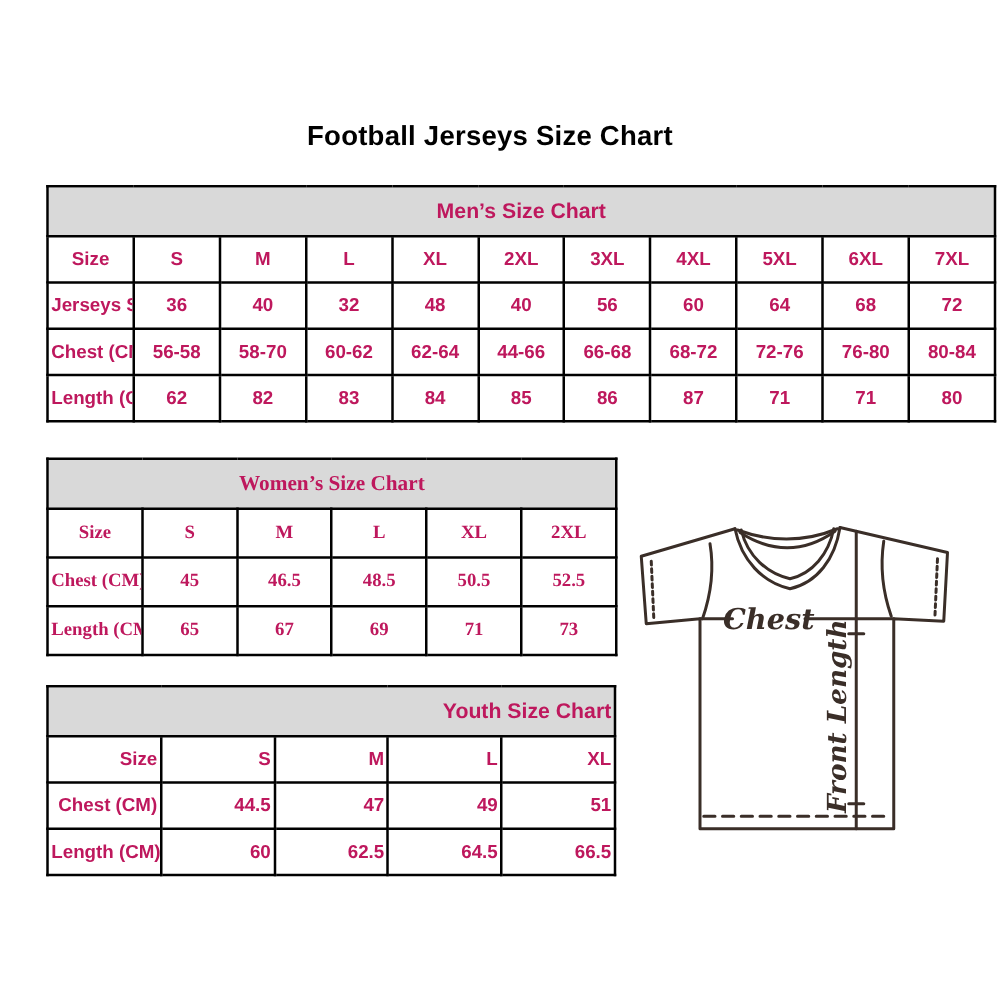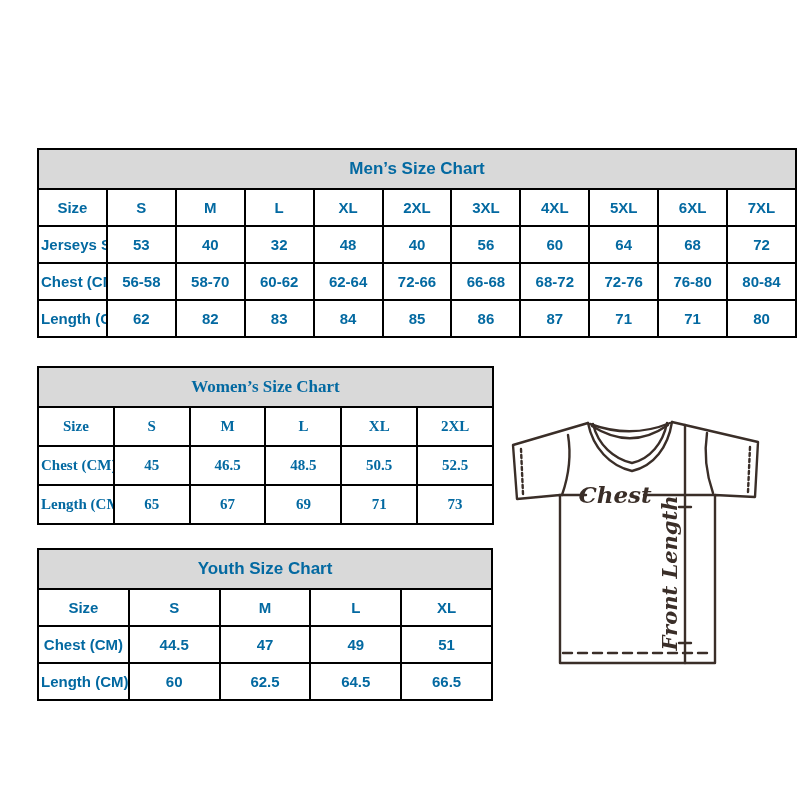--- a/index.html
+++ b/index.html
@@ -20,41 +20,41 @@
     font-size:22px;
     font-weight:bold;
     letter-spacing:0.2px;
   }
   table.size-table {
     position:absolute;
     border-collapse:collapse;
     table-layout:fixed;
     font-weight:bold;
     text-align:center;
-    color:#0369a1;
+    color:#be185d;
   }
   table.size-table th, table.size-table td {
     border:2px solid #000;
     padding:0 2px;
     overflow:hidden;
     white-space:nowrap;
   }
   th.section-header {
     background:#d9d9d9;
     font-size:17px;
     height:38px;
   }
   table.size-table td { font-size:15px; }
   table.men  { left:37px; top:148px; width:760px; }
   table.men  td { height:35px; }
   table.men  td:first-child { width:112px; }
   table.women { left:37px; top:366px; width:457px;font-family:Liberation Serif, serif; }
   table.women td { height:37px; }
   table.women td:first-child { width:112px; }
-  table.youth { left:37px; top:548px; width:456px; }
+  table.youth { left:37px; top:548px; width:456px;text-align:right; }
   table.youth td { height:35px; }
   table.youth td:first-child { width:112px; }
   .jersey-svg {
     position:absolute;
     left:505px; top:403px;
     width:292px; height:278px;
   }
   .jersey-svg path, .jersey-svg line {
     fill:none;
     stroke:#3a2e28;
@@ -69,20 +69,21 @@
     font-weight:bold;
   }
   .chest-text { font-size:23px; }
   .frontlength-text { font-size:21px; }
 </style>
 </head>
 <body>
 
 <div class="canvas">
 
+  <h1 class="title">Football Jerseys Size Chart</h1>
 
   <table class="size-table men">
       <thead>
         <tr>
           <th colspan="11" class="section-header">Men’s Size Chart</th>
         </tr>
       </thead>
       <tbody>
         <tr>
           <td>Size</td>
@@ -92,38 +93,38 @@
           <td>XL</td>
           <td>2XL</td>
           <td>3XL</td>
           <td>4XL</td>
           <td>5XL</td>
           <td>6XL</td>
           <td>7XL</td>
         </tr>
         <tr>
           <td>Jerseys Size</td>
-          <td>53</td>
+          <td>36</td>
           <td>40</td>
           <td>32</td>
           <td>48</td>
           <td>40</td>
           <td>56</td>
           <td>60</td>
           <td>64</td>
           <td>68</td>
           <td>72</td>
         </tr>
         <tr>
           <td>Chest (CM)</td>
           <td>56-58</td>
           <td>58-70</td>
           <td>60-62</td>
           <td>62-64</td>
-          <td>72-66</td>
+          <td>44-66</td>
           <td>66-68</td>
           <td>68-72</td>
           <td>72-76</td>
           <td>76-80</td>
           <td>80-84</td>
         </tr>
         <tr>
           <td>Length (CM)</td>
           <td>62</td>
           <td>82</td>

